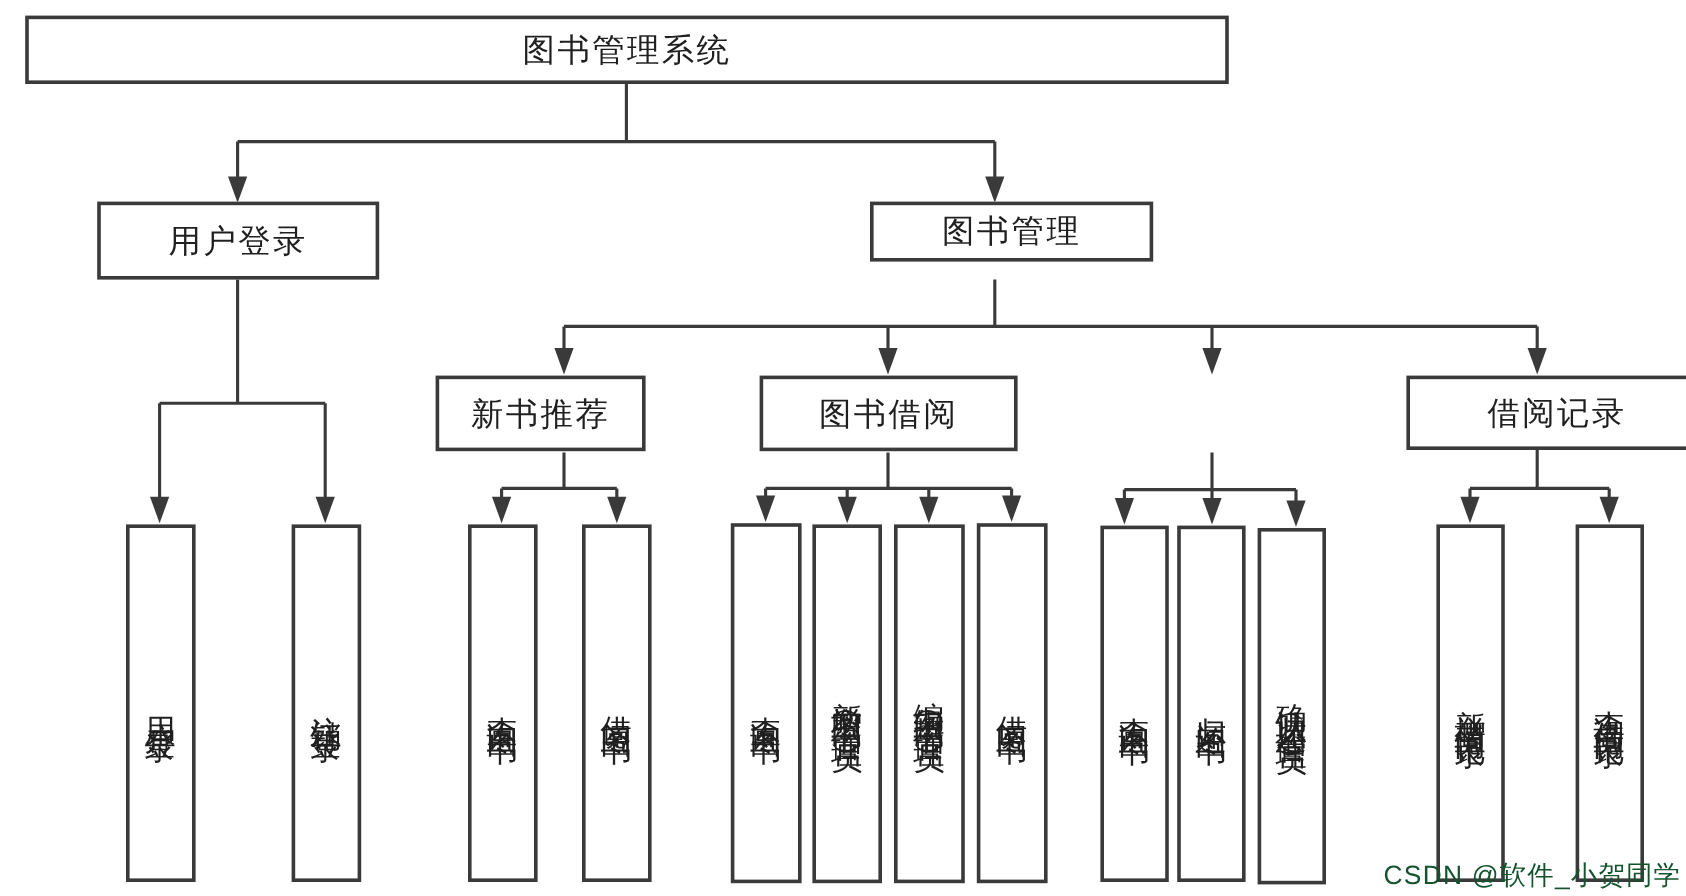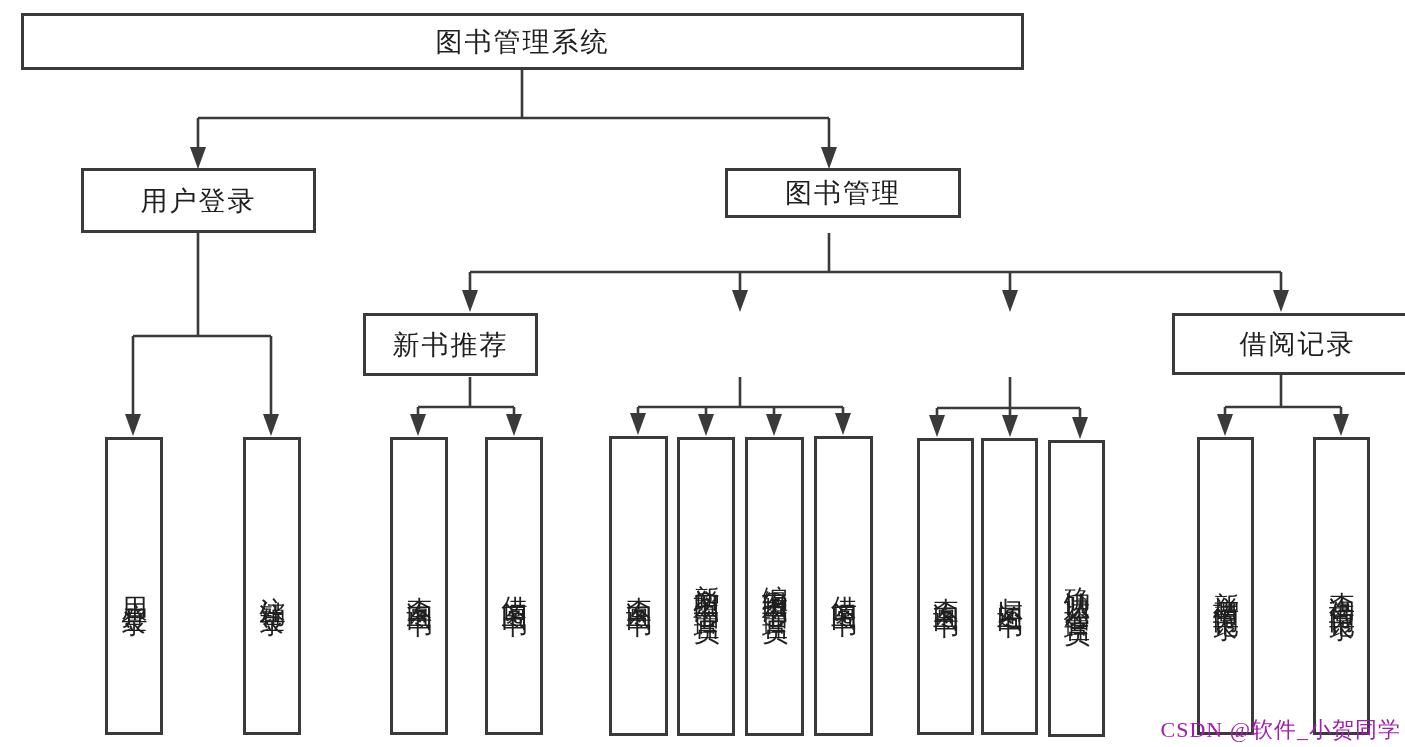--- a/index.html
+++ b/index.html
@@ -1,20 +1,20 @@
 <!DOCTYPE html>
 <html><head>
 <meta charset="utf-8">
 <style>
   html,body{margin:0;padding:0;background:#ffffff;}
   .canvas{
     position:relative;
     width:1405px;height:747px;
     background:#ffffff;
-    font-family:Liberation Serif, serif;
+    font-family:Liberation Sans, sans-serif;
     overflow:hidden;
   }
   .connectors{position:absolute;left:0;top:0;width:1405px;height:747px;}
   .node{
     position:absolute;
     box-sizing:border-box;
     border:3px solid #3a3a3a;
     background:#ffffff;
     display:flex;
     align-items:center;
@@ -32,21 +32,21 @@
     font-size:26px;
     letter-spacing:5px;
     line-height:1.0;
     white-space:nowrap;
   }
   .watermark{
     position:absolute;
     right:4px;
     bottom:2px;
     font-size:22px;
-    color:#a21caf;
+    color:#14532d;
     letter-spacing:1px;
     white-space:nowrap;
   }
 </style>
 </head>
 <body>
 
 <div class="canvas">
 
   <svg class="connectors" viewBox="0 0 1405 747" xmlns="http://www.w3.org/2000/svg">
@@ -103,20 +103,23 @@
   <div class="node h" style="left:81px;top:168px;width:235px;height:65px;">
     <span>用户登录</span>
   </div>
   <div class="node h" style="left:725px;top:168px;width:236px;height:50px;">
     <span>图书管理</span>
   </div>
 
   <div class="node h" style="left:363px;top:313px;width:175px;height:63px;">
     <span>新书推荐</span>
   </div>
+  <div class="node h" style="left:633px;top:313px;width:215px;height:63px;">
+    <span>图书借阅</span>
+  </div>
   <div class="node h" style="left:1172px;top:313px;width:251px;height:62px;">
     <span>借阅记录</span>
   </div>
 
   <div class="node v" style="left:105px;top:437px;width:58px;height:298px;">
     <span>用户登录</span>
   </div>
   <div class="node v" style="left:243px;top:437px;width:58px;height:298px;">
     <span>注销登录</span>
   </div>

